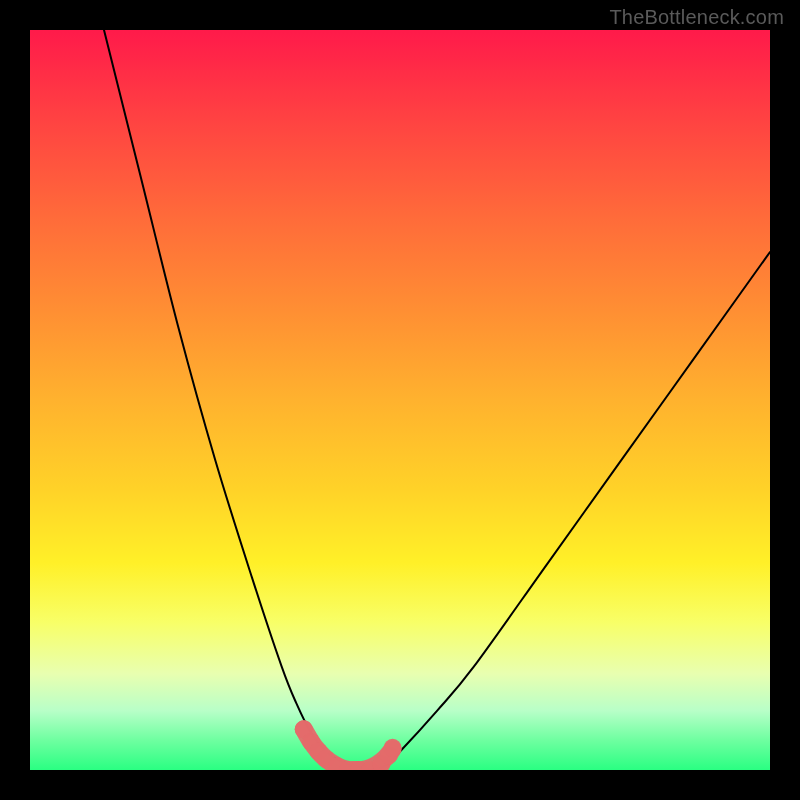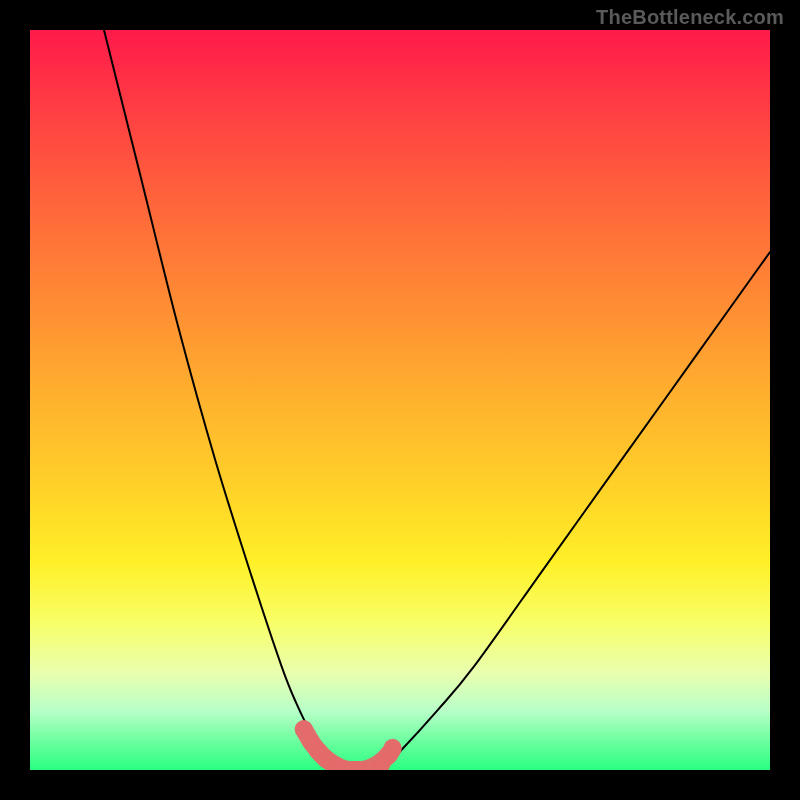--- a/index.html
+++ b/index.html
@@ -36,21 +36,21 @@
       #6effa0 96%,
       #2aff82 100%
     );
   }
   .attribution {
     position: absolute;
     top: 6px;
     right: 16px;
     font-family: Arial, Helvetica, sans-serif;
     font-size: 20px;
-    font-weight: 700;
+    font-weight: 400;
     color: #5a5a5a;
     letter-spacing: 0.2px;
   }
   svg.curves {
     position: absolute;
     inset: 0;
     width: 100%;
     height: 100%;
     display: block;
   }

